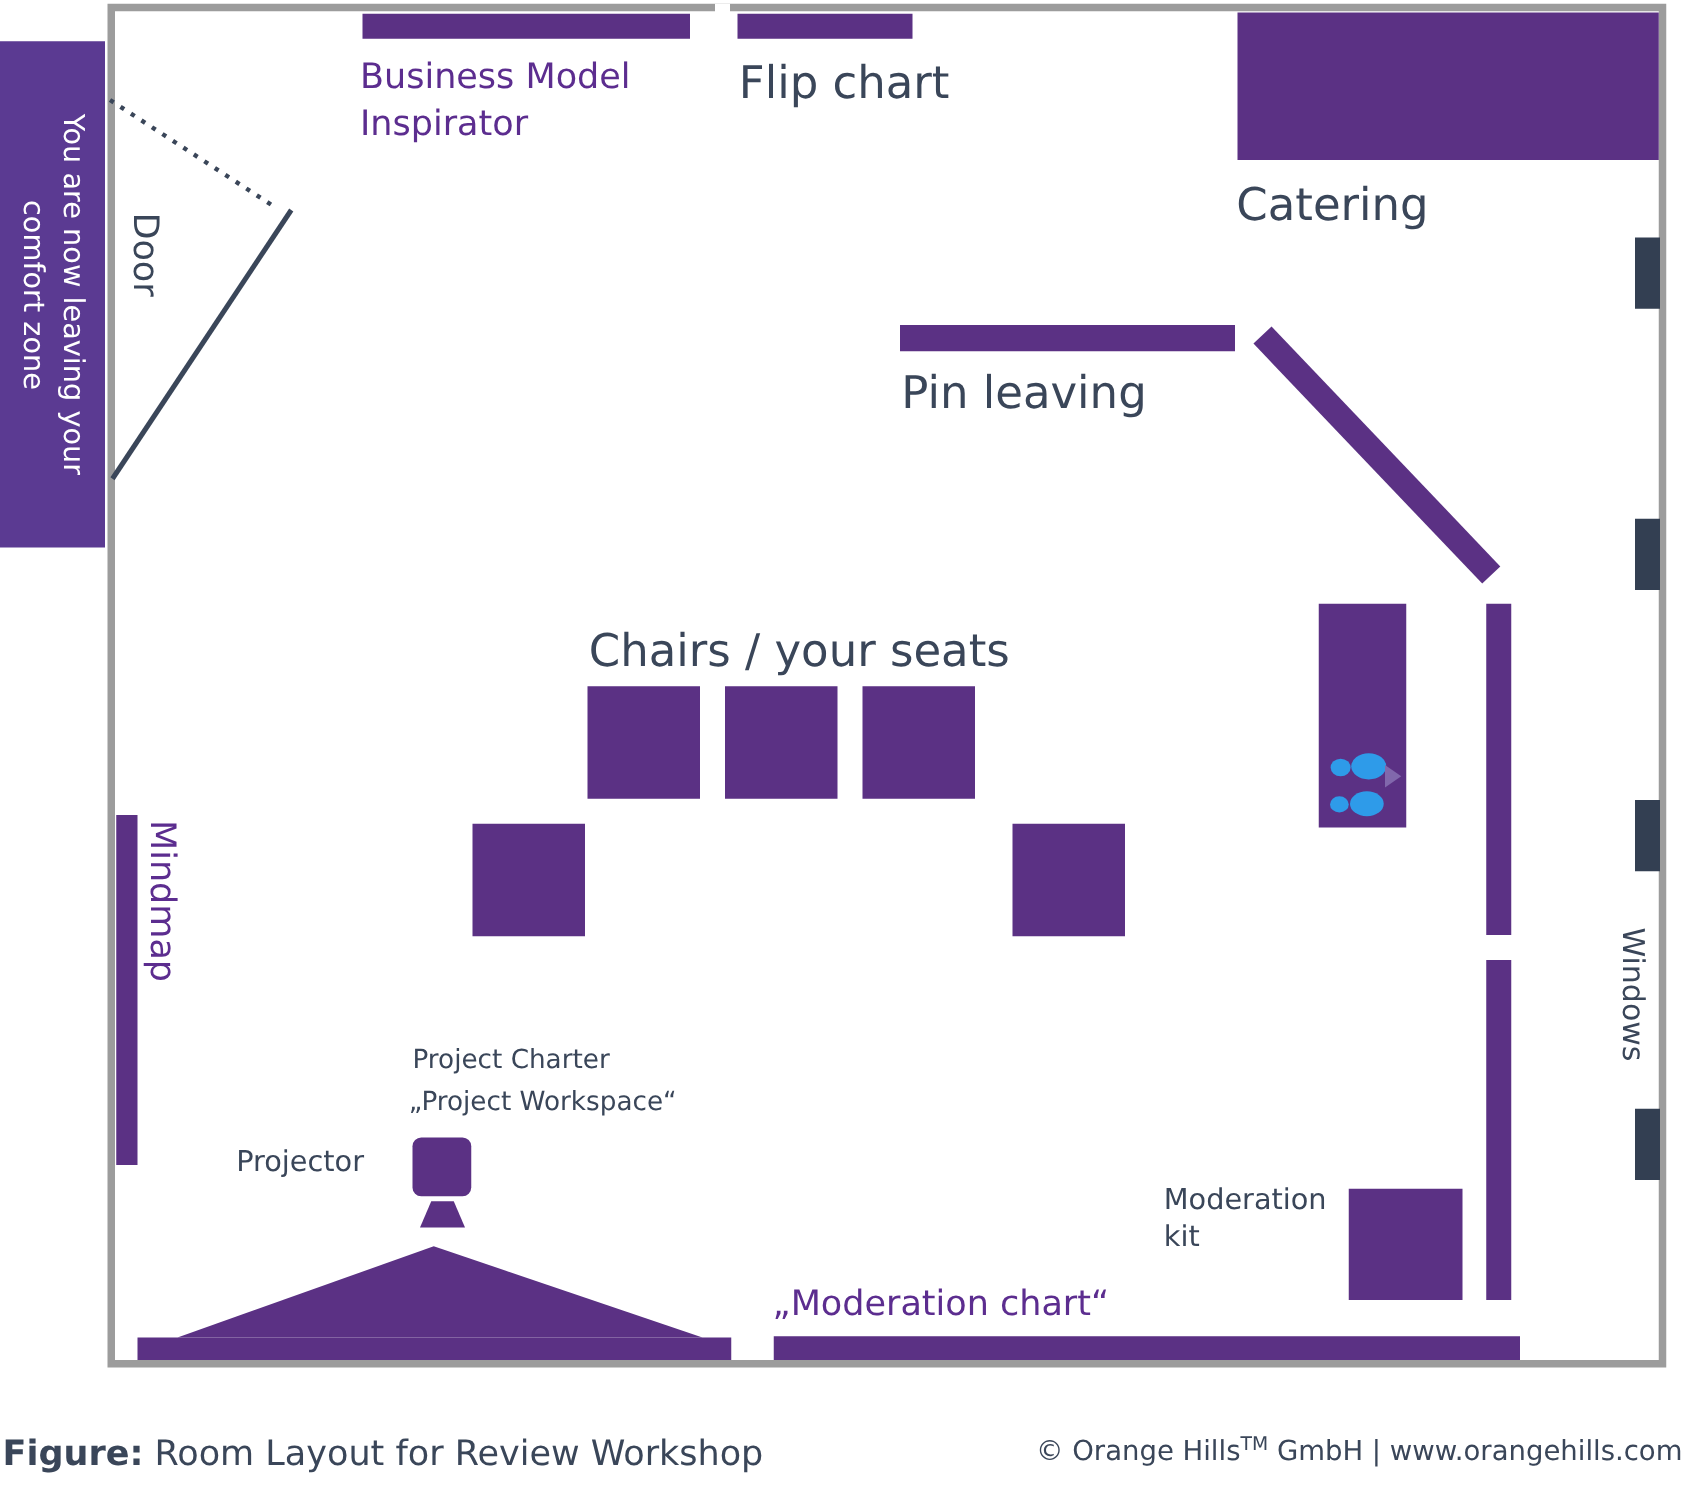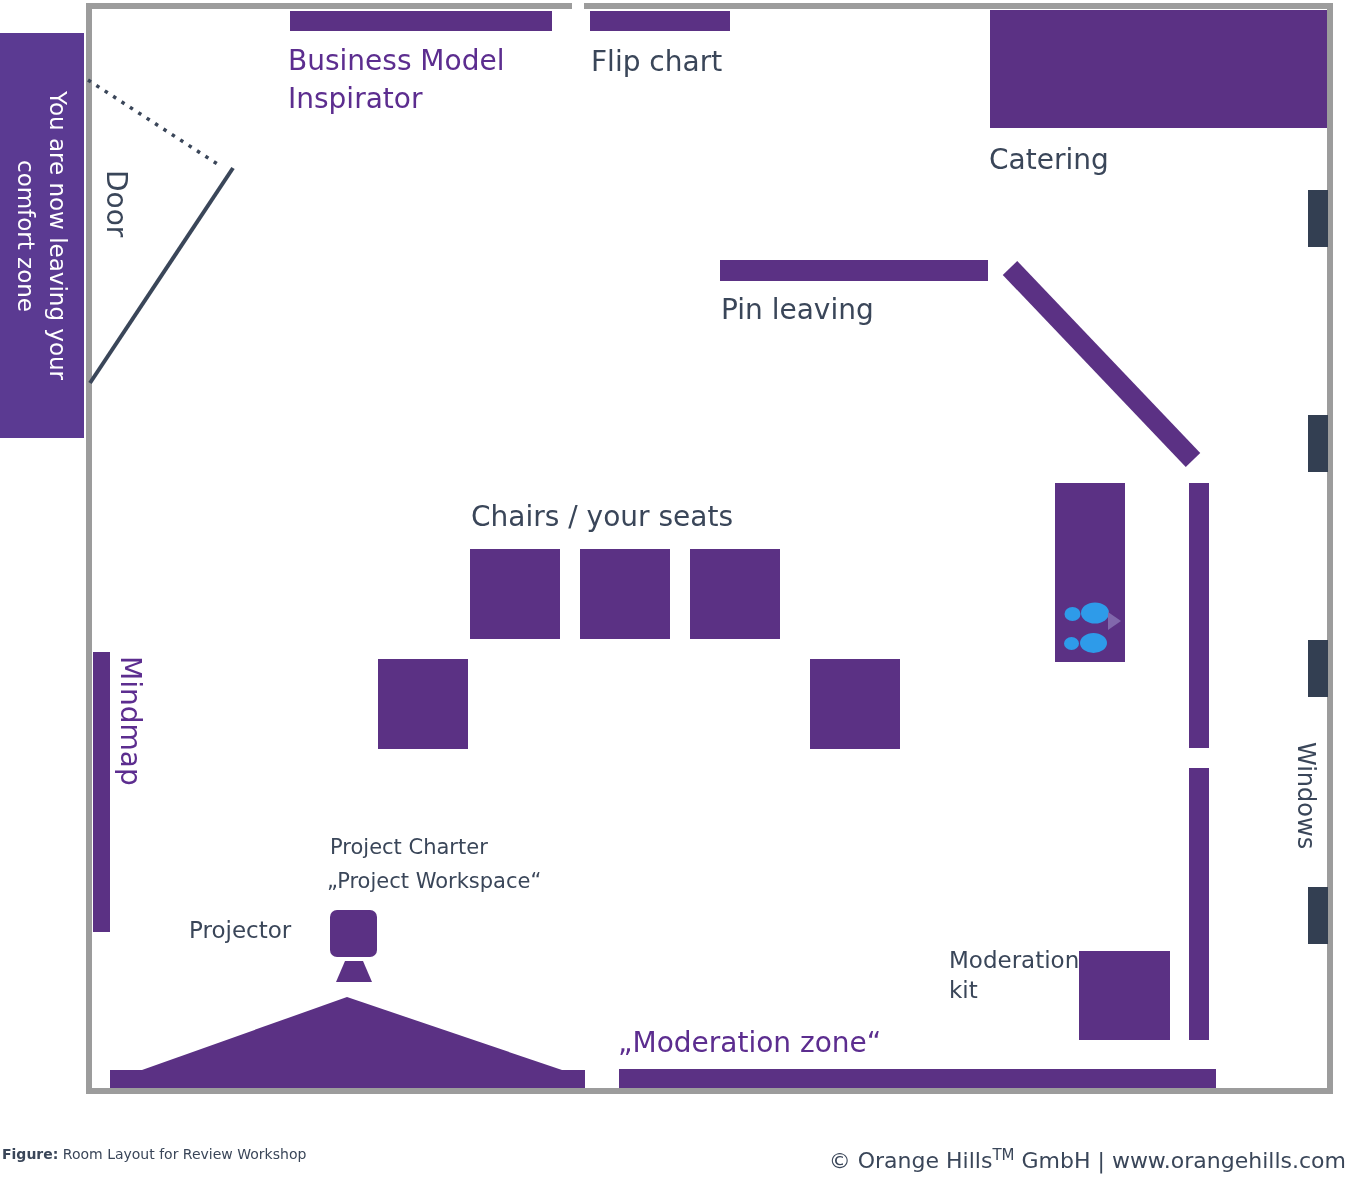--- a/index.html
+++ b/index.html
@@ -11,21 +11,21 @@
   .stage{
     position:relative; width:1360px; height:1190px; background:var(--background);
     font-family:"DejaVu Sans","Liberation Sans",sans-serif; color:var(--text-navy);
     overflow:hidden;
   }
   .abs{position:absolute;}
   .room{left:86px; top:3px; width:1247px; height:1091px;
         border:6px solid var(--wall-gray); box-sizing:border-box;}
   .wall-gap{left:572px; top:3px; width:12px; height:7px; background:var(--background); z-index:3;}
   .bar{background:var(--shape-purple);}
-  .navy-label{color:var(--text-navy); font-size:28px; line-height:1.25; white-space:nowrap;}
+  .navy-label{color:var(--text-navy); font-size:36px; line-height:1.25; white-space:nowrap;}
   .purple-label{color:var(--text-purple); font-size:28px; line-height:1.35;}
   .vertical{writing-mode:vertical-rl; white-space:nowrap;}
   .banner{left:0; top:33px; width:84px; height:405px; background:var(--banner-purple);
           color:#fff; writing-mode:vertical-rl; text-align:center; font-size:23px;
           line-height:32px; padding:0 10px; box-sizing:border-box; z-index:2;}
   .banner span{display:block;}
   .door-label{left:100px; top:170px; font-size:28px; color:var(--text-navy);}
   .bmi-bar{left:290px; top:11px; width:262px; height:20px;}
   .bmi-label{left:288px; top:42px; width:300px; white-space:normal;}
   .flip-bar{left:590px; top:11px; width:140px; height:20px;}
@@ -45,23 +45,23 @@
   .sidewall{left:1189px; width:20px; background:var(--shape-purple);}
   .swA{top:483px; height:265px;} .swB{top:768px; height:272px;}
   .mindmap-bar{left:93px; top:652px; width:17px; height:280px;}
   .mindmap-label{left:114px; top:656px; color:var(--text-purple); font-size:28px;}
   .charter-label{left:330px; top:834px; font-size:21px;}
   .workspace-label{left:327px; top:868px; font-size:21px;text-align:center;}
   .projector-label{left:189px; top:916px; font-size:23px;}
   .projector-body{left:330px; top:910px; width:47px; height:47px; border-radius:7px;}
   .modwall-label{left:618px; top:1024px;}
   .modwall-bar{left:619px; top:1069px; width:597px; height:19px;}
-  .modkit-label{left:931px; top:946px; font-size:23px; width:150px; white-space:normal; line-height:1.3;margin-left:18px;}
+  .modkit-label{left:931px; top:946px; font-size:23px; width:150px; white-space:normal; line-height:1.3;}
   .modkit-box{left:1079px; top:951px; width:91px; height:89px;}
-  .caption-left{left:2px; top:1146px; font-size:14px;text-align:right;}
+  .caption-left{left:2px; top:1146px; font-size:28px;text-align:right;}
   .caption-left b{font-weight:bold;}
   .caption-right{right:14px; top:1146px; font-size:22px; white-space:nowrap;}
   .caption-right sup{font-size:15px; vertical-align:super;}
   svg.overlay{position:absolute; left:0; top:0; width:1360px; height:1190px; pointer-events:none;}
   .ln{stroke:var(--text-navy); fill:none;}
   .purple-fill{fill:var(--shape-purple);}
   .blue-fill{fill:var(--footprint-blue);}
   .lilac-fill{fill:var(--arrow-lilac);}
 </style>
 </head>
@@ -110,21 +110,21 @@
   <div class="abs sidewall swB"></div>
 
   <div class="abs bar mindmap-bar"></div>
   <div class="abs vertical mindmap-label">Mindmap</div>
 
   <div class="abs navy-label charter-label">Project Charter</div>
   <div class="abs navy-label workspace-label">„Project Workspace“</div>
   <div class="abs navy-label projector-label">Projector</div>
   <div class="abs bar projector-body"></div>
 
-  <div class="abs purple-label modwall-label">„Moderation zone“</div>
+  <div class="abs purple-label modwall-label">„Moderation chart“</div>
   <div class="abs bar modwall-bar"></div>
 
   <div class="abs navy-label modkit-label">Moderation kit</div>
   <div class="abs bar modkit-box"></div>
 
   <svg class="overlay" viewBox="0 0 1360 1190">
     <path class="ln" d="M88,80 L222,167" stroke-width="3.5" stroke-dasharray="3.5 6.5"></path>
     <path class="ln" d="M233,168 L90,383" stroke-width="4"></path>
     <line x1="1010" y1="268" x2="1193" y2="460" stroke="var(--shape-purple)" stroke-width="20"></line>
     <polygon class="purple-fill" points="345,961 363,961 372,982 336,982"></polygon>

